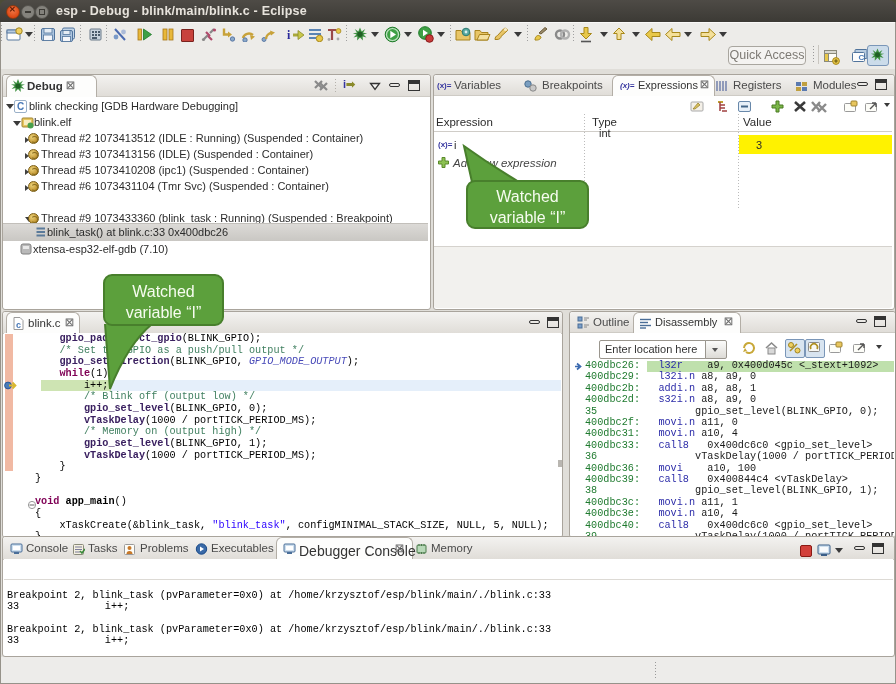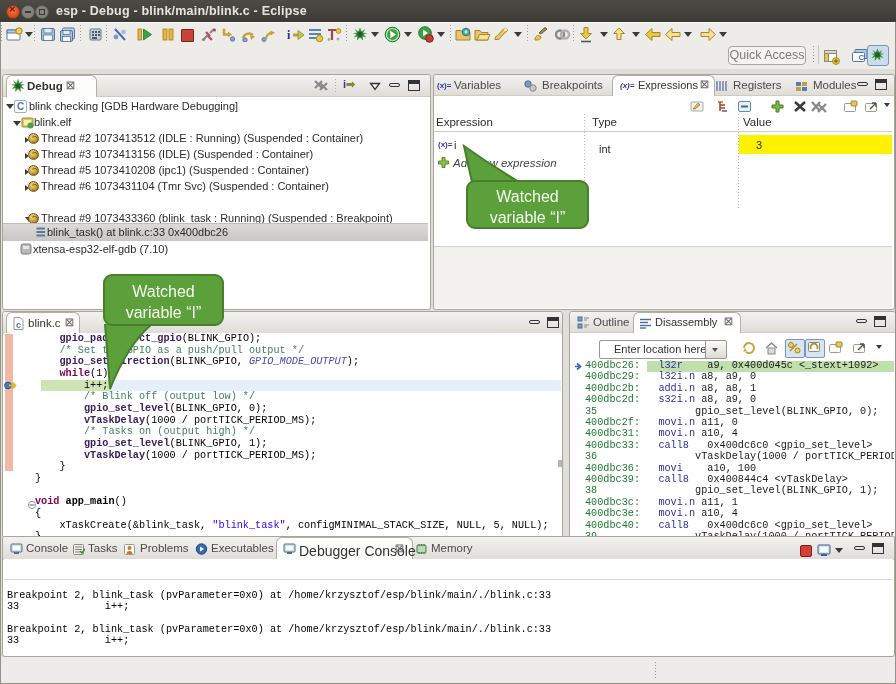--- a/index.html
+++ b/index.html
@@ -367,21 +367,21 @@
  <div class="abs" style="left:0;top:39px;width:458px;height:17px;border-bottom:1px solid #d0cdc8;background:#fff;">
   <span class="abs" style="left:2px;top:2px;font-size:11.5px;color:#2b2b2b;">Expression</span>
   <span class="abs" style="left:158px;top:2px;font-size:11.5px;color:#2b2b2b;">Type</span>
   <span class="abs" style="left:309px;top:2px;font-size:11.5px;color:#2b2b2b;">Value</span>
  </div>
  <div class="abs" style="left:150px;top:39px;width:1px;height:94px;background:repeating-linear-gradient(#bbb 0 1px,transparent 1px 3px);"></div>
  <div class="abs" style="left:304px;top:39px;width:1px;height:94px;background:repeating-linear-gradient(#bbb 0 1px,transparent 1px 3px);"></div>
  <div class="abs" style="left:305px;top:60px;width:153px;height:19px;background:#fff200;"></div>
  <span class="abs" style="left:4px;top:65px;font-size:8px;color:#35359f;font-weight:bold;">(x)=</span>
  <span class="abs" style="left:20px;top:64px;font-size:11px;color:#2b2b2b;">i</span>
- <span class="abs" style="left:165px;top:68px;font-size:11px;color:#2b2b2b;">int</span>
+ <span class="abs" style="left:165px;top:52px;font-size:11px;color:#2b2b2b;">int</span>
  <span class="abs" style="left:322px;top:64px;font-size:11px;color:#2b2b2b;">3</span>
  <svg class="abs" style="left:3px;top:81px" width="13" height="13">
       <path d="M5,1.5 h3 v3.5 h3.5 v3 h-3.5 v3.5 h-3 v-3.5 h-3.5 v-3 h3.5 Z" fill="#8cc152" stroke="#5a8a2a" stroke-width="1"></path>
     </svg>
  <span class="abs" style="left:19px;top:82px;font-size:11.5px;color:#444;font-style:italic;">Add new expression</span>
  <div class="abs" style="left:0;top:171px;width:458px;height:61px;background:#f2f1ee;border-top:1px solid #d5d2cd;border-radius:0 0 3px 3px;"></div>
 </div>
 <div class="panel" id="editp" style="left:2px;top:311px;width:559px;height:225px;">
  <div class="phead"></div>
  <div class="tab" style="left:3px;width:72px;">
@@ -407,21 +407,21 @@
         <line x1="2.5" y1="5" x2="7.5" y2="5" stroke="#666"></line>
       </svg>
   <pre class="mono" style="position:absolute;left:31px;top:0;margin:0;font-size:10.2px;line-height:11.65px;color:#000;">    <span class="fn">gpio_pad_select_gpio</span>(BLINK_GPIO);
     <span class="cmt">/* Set the GPIO as a push/pull output */</span>
     <span class="fn">gpio_set_direction</span>(BLINK_GPIO, <span class="mac">GPIO_MODE_OUTPUT</span>);
     <span class="kw">while</span>(1)
         i++;
         <span class="cmt">/* Blink off (output low) */</span>
         <span class="fn">gpio_set_level</span>(BLINK_GPIO, 0);
         <span class="fn">vTaskDelay</span>(1000 / portTICK_PERIOD_MS);
-        <span class="cmt">/* Tasks on (output high) */</span>
+        <span class="cmt">/* Memory on (output high) */</span>
         <span class="fn">gpio_set_level</span>(BLINK_GPIO, 1);
         <span class="fn">vTaskDelay</span>(1000 / portTICK_PERIOD_MS);
     }
 }
 
 <span class="kw">void</span> <b>app_main</b>()
 {
     xTaskCreate(&amp;blink_task, <span class="str">"blink_task"</span>, configMINIMAL_STACK_SIZE, NULL, 5, NULL);
 }</pre>
  </div>
@@ -448,21 +448,21 @@
           <line x1="1" y1="7.5" x2="12" y2="7.5"></line>
           <line x1="1" y1="10" x2="7" y2="10"></line>
         </g>
       </svg>
   <span class="tablbl" style="left:21px;top:3px;font-size:11px;">Disassembly</span>
   <span class="tx" style="position:absolute;left:90px;top:3px;">☒</span>
  </div>
  <div class="abs minb" style="left:286px;top:7px;"></div>
  <div class="abs maxi" style="left:304px;top:4px;"></div>
 
- <div class="abs" style="left:29px;top:28px;width:100px;height:17px;background:#fff;border:1px solid #9a968e;border-radius:2px 0 0 2px;font-size:11px;color:#333;line-height:17px;padding-left:14px;white-space:nowrap;overflow:hidden;">Enter location here</div>
+ <div class="abs" style="left:29px;top:28px;width:100px;height:17px;background:#fff;border:1px solid #9a968e;border-radius:2px 0 0 2px;font-size:11px;color:#333;line-height:17px;padding-left:5px;white-space:nowrap;overflow:hidden;">Enter location here</div>
  <div class="abs" style="left:135px;top:28px;width:20px;height:17px;background:linear-gradient(#fbfbfa,#dddbd6);border:1px solid #9a968e;border-radius:0 2px 2px 0;">
       <div class="varr" style="left:6px;top:7px;border-left-width:3.5px;border-right-width:3.5px;border-top-width:4px;border-top-color:#555;"></div>
     </div>
  <svg class="abs" style="left:172px;top:29px" width="15" height="14">
       <path d="M2,7 a5,5 0 1 1 2,4" fill="none" stroke="#c8a838" stroke-width="2"></path>
       <path d="M1,11 l4,-1 l-2,-3 Z" fill="#c8a838"></path>
     </svg>
  <svg class="abs" style="left:194px;top:29px" width="15" height="14">
       <path d="M2,7 L7.5,2 L13,7" fill="none" stroke="#8a8a8a" stroke-width="1.6"></path>
       <rect x="4" y="7" width="7" height="6" fill="#d8d8d8" stroke="#8a8a8a"></rect>

